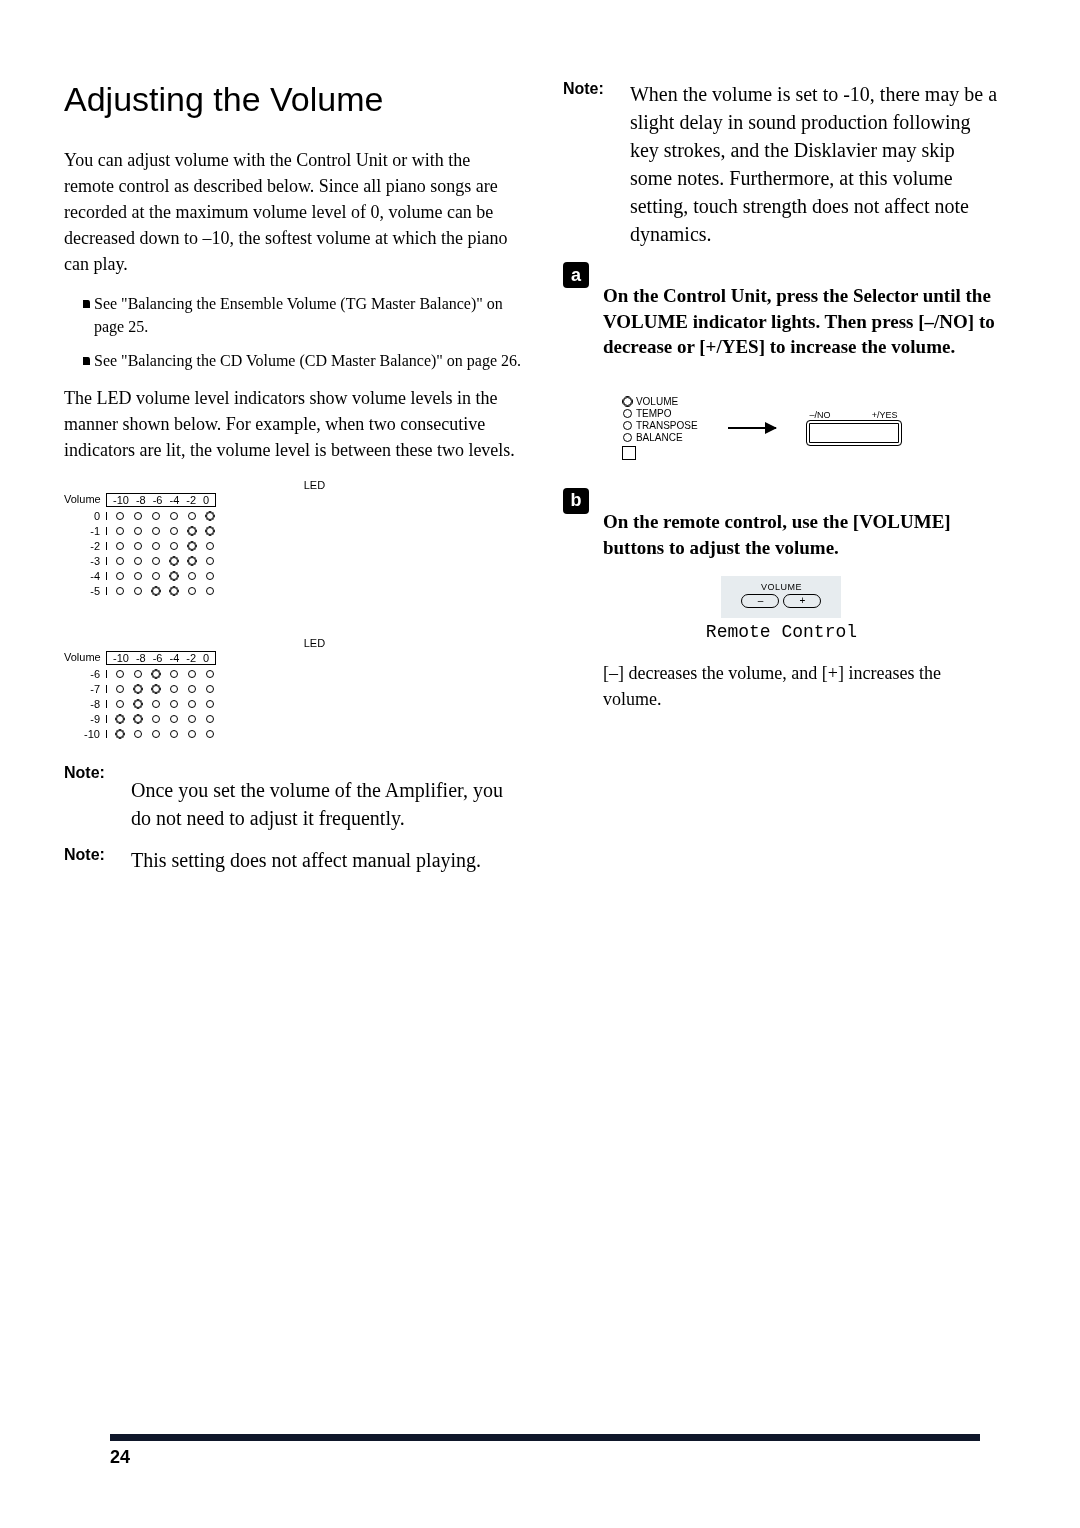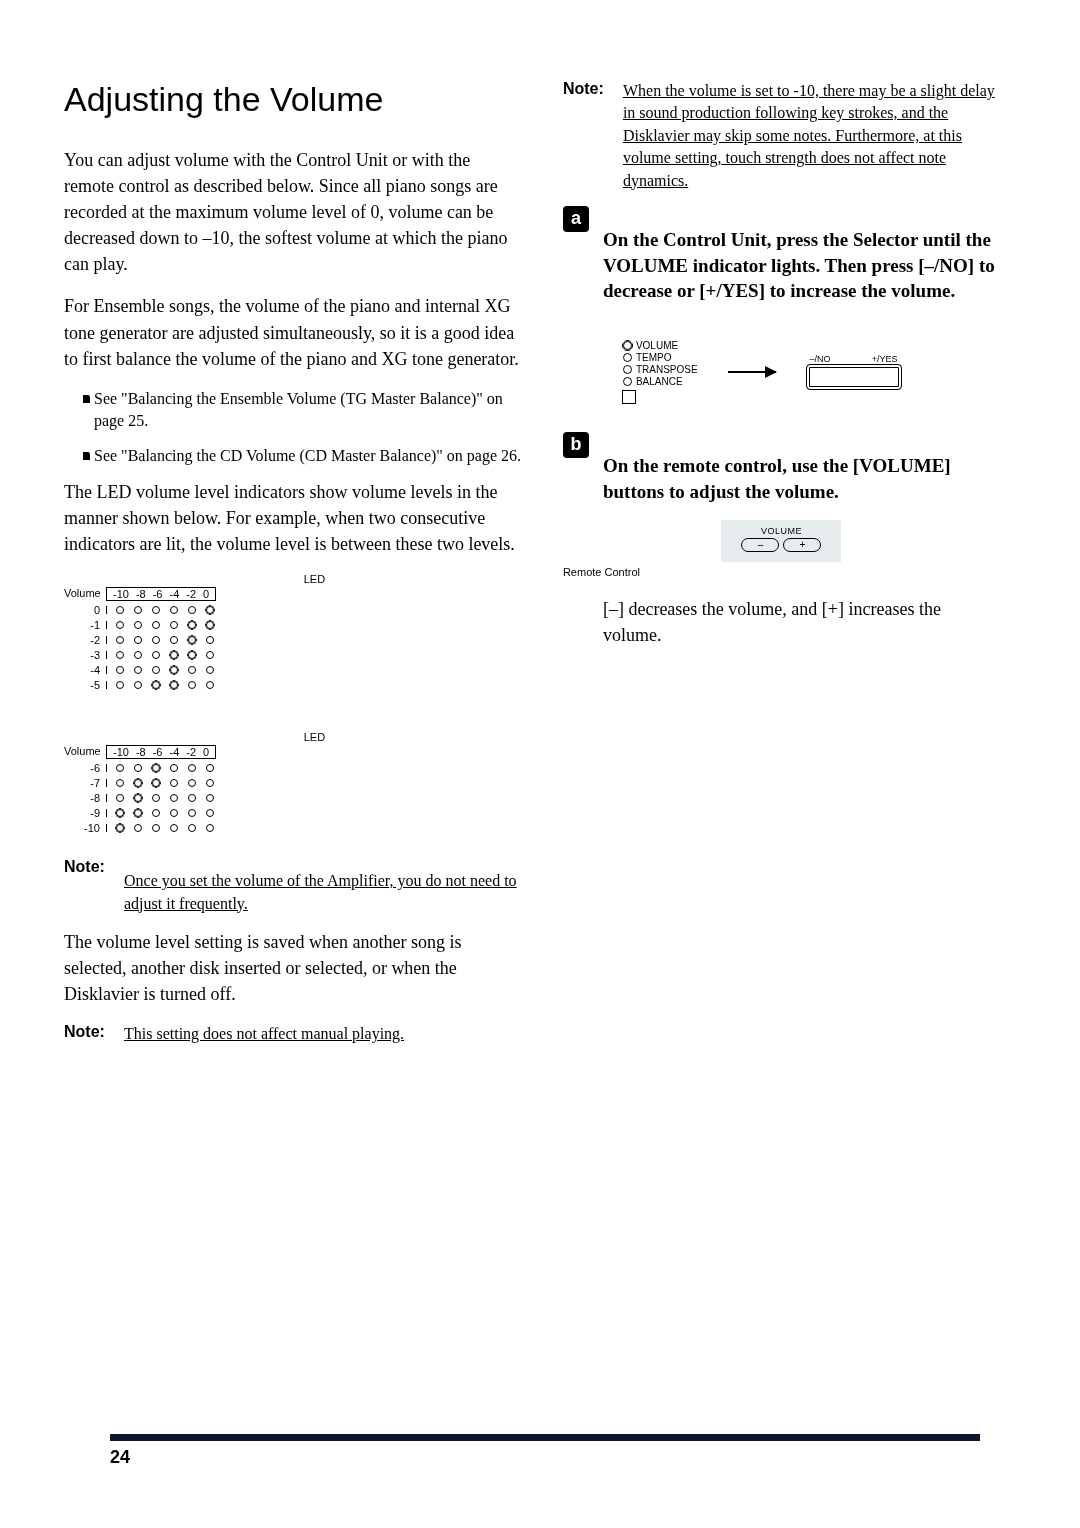--- a/index.html
+++ b/index.html
@@ -37,34 +37,33 @@
     margin-bottom: 12px;
   }
   .ref-icon {
     width: 20px;
     flex-shrink: 0;
     margin-top: 3px;
   }
   .ref-text { font-size: 16px; line-height: 1.4; }
   .note {
     display: flex;
-    gap: 12px;
+    gap: 19px;
     margin-bottom: 14px;
   }
   .note-label {
     font-family: Arial, Helvetica, sans-serif;
     font-weight: bold;
     font-size: 16px;
     flex-shrink: 0;
     min-width: 48px;
   }
   .note-text {
-    font-size: 16px;
+    font-size: 20px;
     line-height: 1.4;
-    text-decoration: underline;
   }
   .step {
     display: flex;
     gap: 14px;
     margin-bottom: 16px;
   }
   .step-marker {
     width: 26px; height: 26px;
     background: #000;
     color: #fff;
@@ -197,42 +196,41 @@
     font-family: Arial, sans-serif;
   }
   .remote-diagram .rlabel { font-size: 9px; text-align: center; margin-bottom: 2px; letter-spacing: 0.5px;}
   .remote-buttons { display: flex; justify-content: center; gap: 4px;}
   .rbtn {
     width: 38px; height: 14px;
     border: 1px solid #000; border-radius: 7px;
     display: flex; align-items: center; justify-content: center;
     font-size: 10px; line-height: 1;
   }
-  .remote-caption { font-family: Liberation Sans, sans-serif; font-size: 11px; text-align: left; margin-bottom: 18px;}
+  .remote-caption { font-family: Liberation Mono, monospace; font-size: 18px; text-align: center; margin-bottom: 18px;}
 
   .page-num {
     position: absolute;
     left: 110px;
     bottom: 60px;
     font-family: Arial, sans-serif;
     font-weight: bold;
     font-size: 18px;
     border-top: 7px solid #0f172a;
     width: 870px;
     padding-top: 6px;
   }
 </style>
 </head>
 <body>
 
 <div class="page">
   <div class="col col-left">
     <h1>Adjusting the Volume</h1>
     <p>You can adjust volume with the Control Unit or with the remote control as described below. Since all piano songs are recorded at the maximum volume level of 0, volume can be decreased down to –10, the softest volume at which the piano can play.</p>
-    <p>For Ensemble songs, the volume of the piano and internal XG tone generator are adjusted simultaneously, so it is a good idea to first balance the volume of the piano and XG tone generator.</p>
     <div class="ref">
       <span class="ref-icon">
         <svg width="16" height="12" viewBox="0 0 16 12">
             <path d="M0 6 L9 6 L9 2 L14 2 Q16 2 16 5 L16 10 L9 10 L9 6 Z" fill="#000"></path>
           </svg>
       </span>
       <span class="ref-text">See "Balancing the Ensemble Volume (TG Master Balance)" on page 25.</span>
     </div>
     <div class="ref">
       <span class="ref-icon">
@@ -400,21 +398,20 @@
         </div>
     </div>
 
     <div class="note">
       <div class="note-label">Note:</div>
       <div>
         <div class="note-text" style="margin-top:12px">Once you set the volume of the Amplifier, you do not need to adjust it frequently.</div>
       </div>
     </div>
 
-    <p>The volume level setting is saved when another song is selected, another disk inserted or selected, or when the Disklavier is turned off.</p>
 
     <div class="note">
       <div class="note-label">Note:</div>
       <div class="note-text">This setting does not affect manual playing.</div>
     </div>
   </div>
 
   <div class="col col-right">
     <div class="note">
       <div class="note-label">Note:</div>

